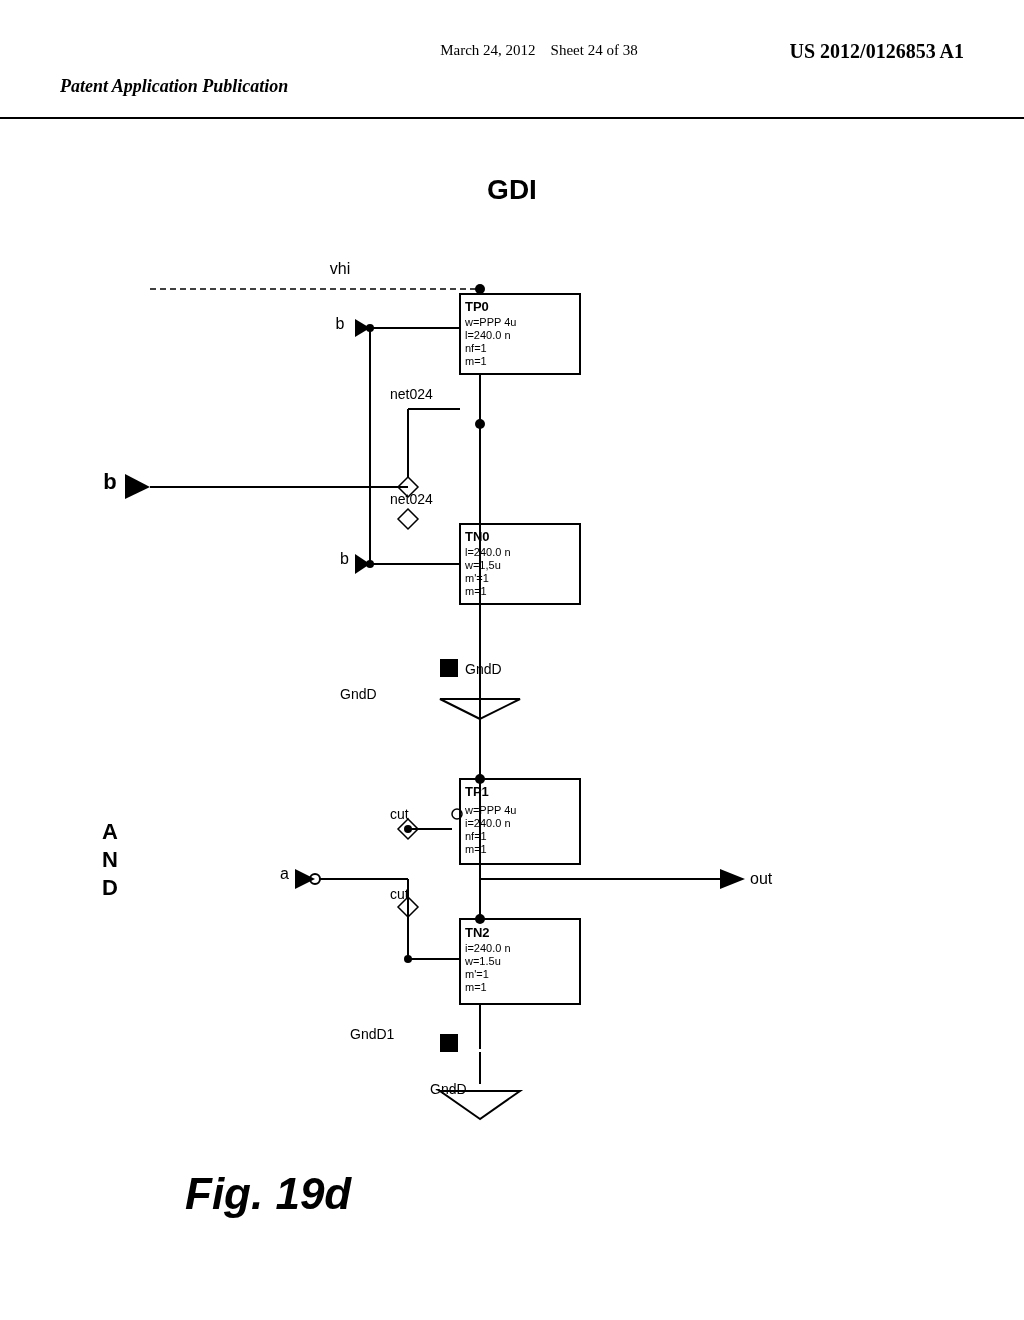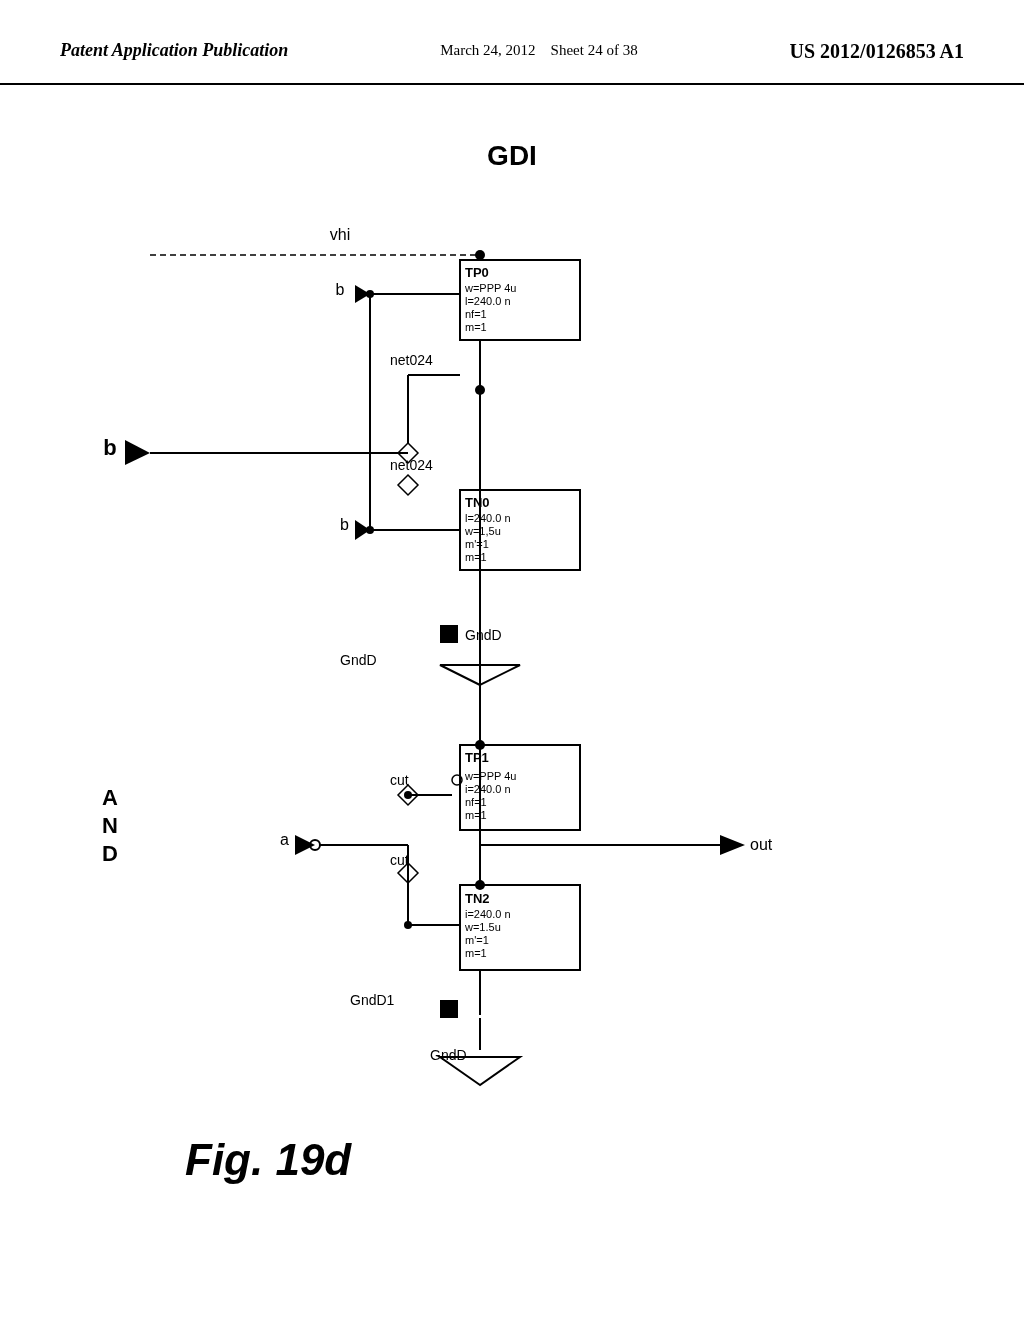--- a/index.html
+++ b/index.html
@@ -17,20 +17,21 @@
       justify-content: space-between;
       align-items: flex-start;
       padding: 40px 60px 20px 60px;
       border-bottom: 2px solid #000;
     }
 
     .header-left {
       font-size: 18px;
       font-weight: bold;
       font-style: italic;
+      margin-top: 36px;
     }
 
     .header-center {
       font-size: 15px;
       text-align: center;
       line-height: 1.4;
     }
 
     .header-right {
       font-size: 20px;

